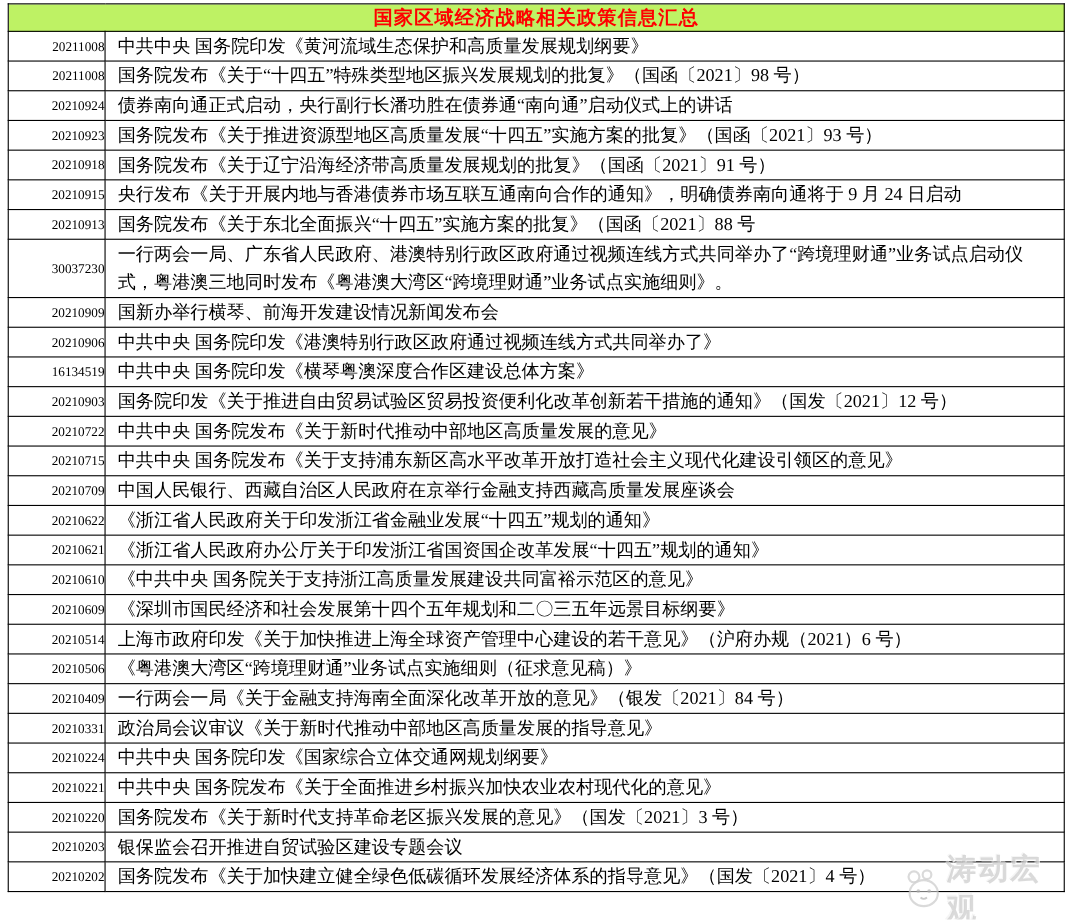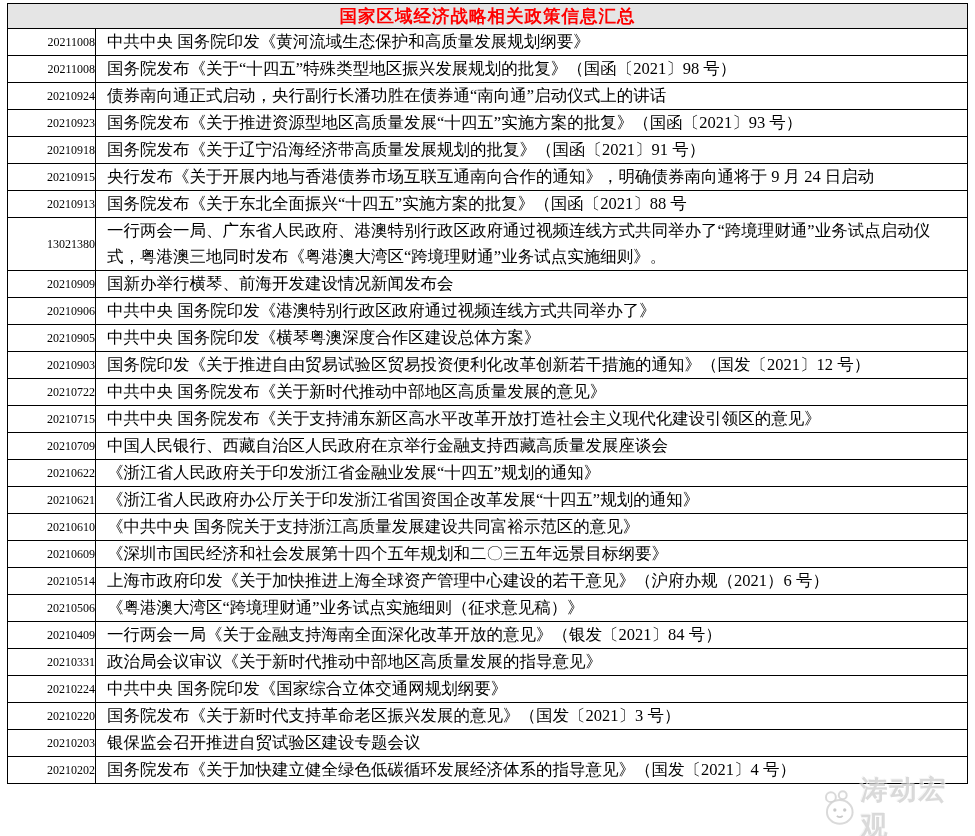--- a/index.html
+++ b/index.html
@@ -20,21 +20,21 @@
     width: 100%;
     border-collapse: collapse;
     table-layout: fixed;
   }
   table.policy-table td {
     border: 1.6px solid #000000;
     vertical-align: middle;
   }
   col.c-date { width: 88px; }
   td.title-cell {
-    background: #e5e5e5;
+    background: #bef264;
     color: #ff0000;
     font-weight: bold;
     text-align: center;
     font-size: 17.5px;
     height: 24px;
     letter-spacing: 1px;
     font-family: "Liberation Sans", "DejaVu Sans", sans-serif;
   }
   td.date-cell {
     text-align: right;
@@ -103,33 +103,33 @@
   </tr>
         <tr>
     <td class="date-cell">20210915</td>
     <td class="text-cell">央行发布《关于开展内地与香港债券市场互联互通南向合作的通知》，明确债券南向通将于 9 月 24 日启动</td>
   </tr>
         <tr>
     <td class="date-cell">20210913</td>
     <td class="text-cell">国务院发布《关于东北全面振兴“十四五”实施方案的批复》（国函〔2021〕88 号</td>
   </tr>
         <tr>
-    <td class="date-cell">13021380</td>
+    <td class="date-cell">30037230</td>
     <td class="text-cell">一行两会一局、广东省人民政府、港澳特别行政区政府通过视频连线方式共同举办了“跨境理财通”业务试点启动仪式，粤港澳三地同时发布《粤港澳大湾区“跨境理财通”业务试点实施细则》。</td>
   </tr>
         <tr>
     <td class="date-cell">20210909</td>
     <td class="text-cell">国新办举行横琴、前海开发建设情况新闻发布会</td>
   </tr>
         <tr>
     <td class="date-cell">20210906</td>
     <td class="text-cell">中共中央 国务院印发《港澳特别行政区政府通过视频连线方式共同举办了》</td>
   </tr>
         <tr>
-    <td class="date-cell">20210905</td>
+    <td class="date-cell">16134519</td>
     <td class="text-cell">中共中央 国务院印发《横琴粤澳深度合作区建设总体方案》</td>
   </tr>
         <tr>
     <td class="date-cell">20210903</td>
     <td class="text-cell">国务院印发《关于推进自由贸易试验区贸易投资便利化改革创新若干措施的通知》（国发〔2021〕12 号）</td>
   </tr>
         <tr>
     <td class="date-cell">20210722</td>
     <td class="text-cell">中共中央 国务院发布《关于新时代推动中部地区高质量发展的意见》</td>
   </tr>
@@ -169,20 +169,24 @@
     <td class="date-cell">20210409</td>
     <td class="text-cell">一行两会一局《关于金融支持海南全面深化改革开放的意见》（银发〔2021〕84 号）</td>
   </tr>
         <tr>
     <td class="date-cell">20210331</td>
     <td class="text-cell">政治局会议审议《关于新时代推动中部地区高质量发展的指导意见》</td>
   </tr>
         <tr>
     <td class="date-cell">20210224</td>
     <td class="text-cell">中共中央 国务院印发《国家综合立体交通网规划纲要》</td>
+  </tr>
+        <tr>
+    <td class="date-cell">20210221</td>
+    <td class="text-cell">中共中央 国务院发布《关于全面推进乡村振兴加快农业农村现代化的意见》</td>
   </tr>
         <tr>
     <td class="date-cell">20210220</td>
     <td class="text-cell">国务院发布《关于新时代支持革命老区振兴发展的意见》（国发〔2021〕3 号）</td>
   </tr>
         <tr>
     <td class="date-cell">20210203</td>
     <td class="text-cell">银保监会召开推进自贸试验区建设专题会议</td>
   </tr>
         <tr>

